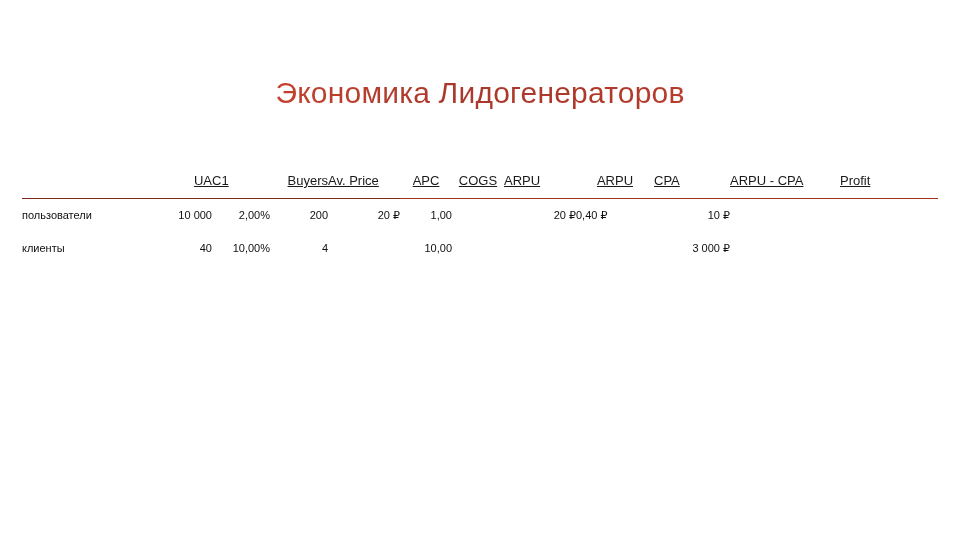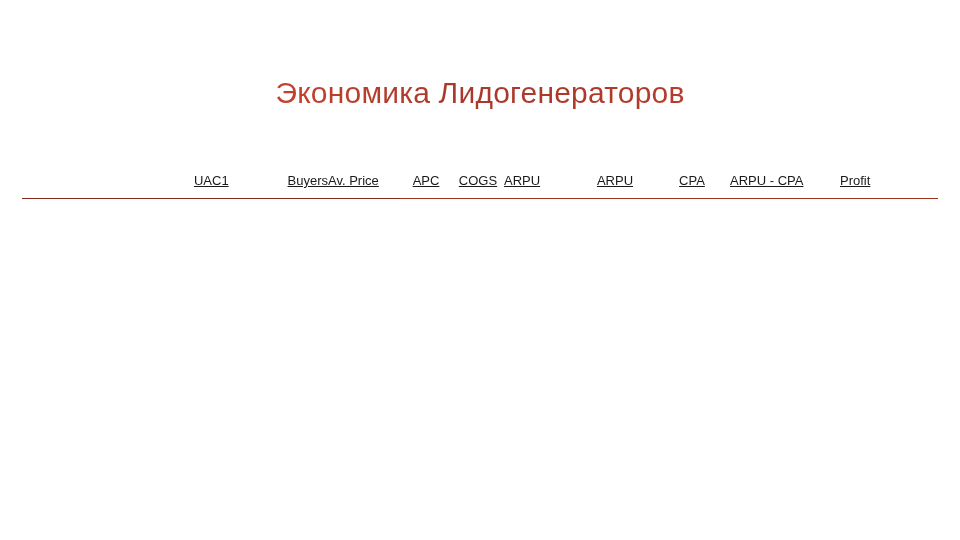--- a/index.html
+++ b/index.html
@@ -106,21 +106,21 @@
   
   .h-label   { text-align: left; }
   .h-ua      { text-align: right;  padding-right: 6px; }
   .h-c1      { text-align: left;  padding-right: 6px; }
   .h-buyers  { text-align: right;  padding-right: 1px; }
   .h-price   { text-align: left;  padding-right: 8px; }
   .h-apc     {  padding-right: 8px; }
   .h-cogs    { text-align: center;  padding-right: 2px; }
   .h-arppu   { text-align: left;   padding-left: 4px; }
   .h-arpu    { text-align: center;   padding-left: 10px; }
-  .h-cpa     { text-align: center;  padding-right: 10px; }
+  .h-cpa     { text-align: left;  padding-right: 10px; }
   .h-arpucpa { text-align: left;   padding-left: 8px; }
   .h-profit  { text-align: left;   padding-left: 12px; font-weight: bold; }
 </style>
 </head>
 <body>
 
 <h1 class="slide-title">Экономика Лидогенераторов</h1>
 
 <table class="econ-table">
   <colgroup>
@@ -153,14 +153,42 @@
       <th class="h-arpucpa">ARPU - CPA</th>
       <th class="h-profit">Profit</th>
     </tr>
     <tr class="rule-row">
       <td class="rule-left" colspan="5"></td>
       <td class="rule-right" colspan="7"></td>
     </tr>
   </thead>
 
   <tbody>
+    <tr>
+      <td class="c-label">пользователи</td>
+      <td class="c-ua">10 000</td>
+      <td class="c-c1">2,00%</td>
+      <td class="c-buyers">200</td>
+      <td class="c-price">20 ₽</td>
+      <td class="c-apc">1,00</td>
+      <td class="c-cogs"></td>
+      <td class="c-arppu">20 ₽</td>
+      <td class="c-arpu">0,40 ₽</td>
+      <td class="c-cpa">10 ₽</td>
+      <td class="c-arpucpa"></td>
+      <td class="c-profit"></td>
+    </tr>
+    <tr>
+      <td class="c-label">клиенты</td>
+      <td class="c-ua">40</td>
+      <td class="c-c1">10,00%</td>
+      <td class="c-buyers">4</td>
+      <td class="c-price"></td>
+      <td class="c-apc">10,00</td>
+      <td class="c-cogs"></td>
+      <td class="c-arppu"></td>
+      <td class="c-arpu"></td>
+      <td class="c-cpa">3 000 ₽</td>
+      <td class="c-arpucpa"></td>
+      <td class="c-profit"></td>
+    </tr>
   </tbody>
 </table>
 
 </body></html>

